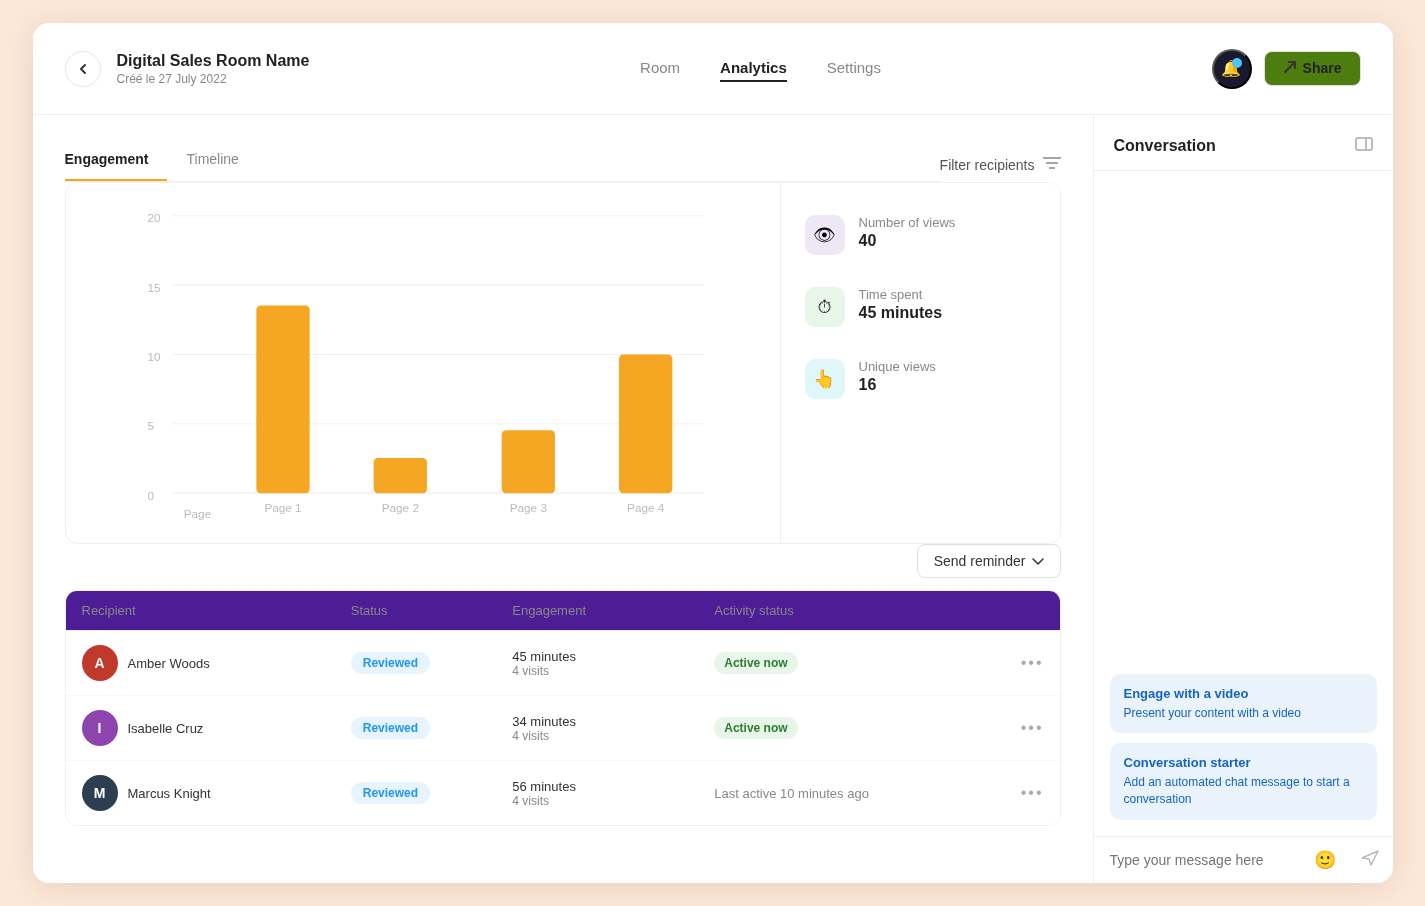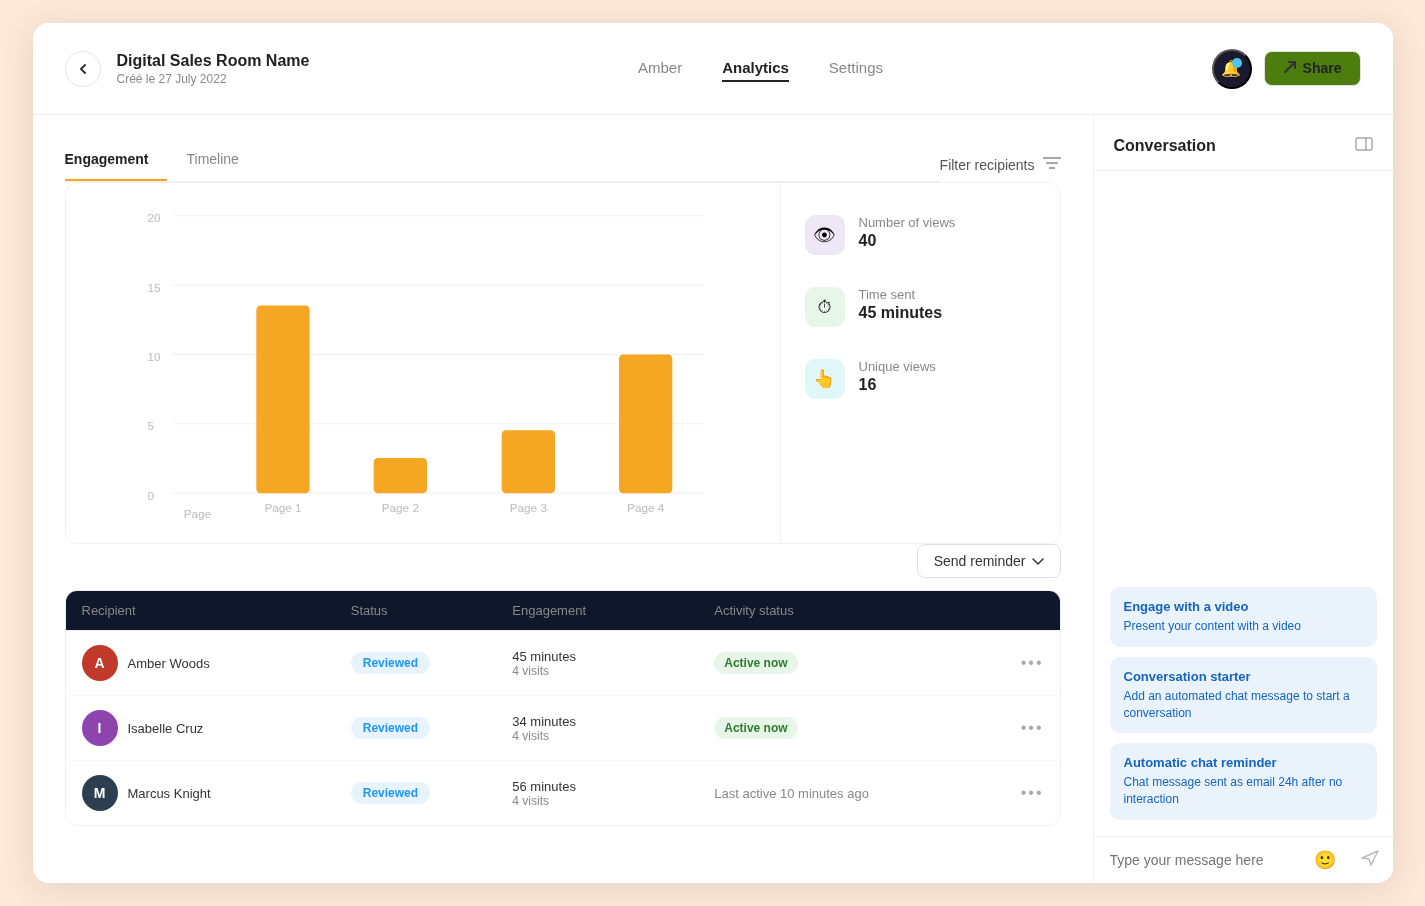--- a/index.html
+++ b/index.html
@@ -172,21 +172,21 @@
     .send-reminder-btn {
       background: #fff; border: 1px solid #e0e0e0; border-radius: 8px;
       padding: 8px 16px; font-size: 14px; color: #333; cursor: pointer;
       display: flex; align-items: center; gap: 6px;
     }
     
     .table-container {
       border: 1px solid #f0f0f0; border-radius: 12px; overflow: hidden;
     }
     .table-header-row {
-      display: flex; background: #0f172a;
+      display: flex; background: #4c1d95;
       border-bottom: 1px solid #f0f0f0;
       padding: 12px 16px;
     }
     .th { font-size: 13px; color: #888; font-weight: 500; }
     .th-recipient { flex: 2; }
     .th-status { flex: 1.2; }
     .th-engagement { flex: 1.5; }
     .th-activity { flex: 2; }
     .th-action { flex: 0 0 60px; }
     .table-row {
@@ -276,21 +276,21 @@
     <button class="back-btn">
       <svg width="16" height="16" viewBox="0 0 16 16" fill="none">
         <path d="M10 12L6 8L10 4" stroke="#333" stroke-width="2" stroke-linecap="round" stroke-linejoin="round"></path>
       </svg>
     </button>
     <div class="header-title-block">
       <div class="header-title">Digital Sales Room Name</div>
       <div class="header-subtitle">Créé le 27 July 2022</div>
     </div>
     <nav class="header-nav">
-      <a class="nav-item">Amber</a>
+      <a class="nav-item">Room</a>
       <a class="nav-item active">Analytics</a>
       <a class="nav-item">Settings</a>
     </nav>
     <div class="header-actions">
       <button class="notif-btn">
         <span style="color:#fff;font-size:16px;">🔔</span>
         <span class="notif-dot"></span>
       </button>
       <button class="share-btn">
         <span>
@@ -361,21 +361,21 @@
             <div class="stat-icon purple">👁</div>
             <div>
               <div class="stat-label">Number of views</div>
               <div class="stat-value">40</div>
             </div>
           </div>
 
           <div class="stat-item">
             <div class="stat-icon green">⏱</div>
             <div>
-              <div class="stat-label">Time sent</div>
+              <div class="stat-label">Time spent</div>
               <div class="stat-value">45 minutes</div>
             </div>
           </div>
 
           <div class="stat-item">
             <div class="stat-icon teal">👆</div>
             <div>
               <div class="stat-label">Unique views</div>
               <div class="stat-value">16</div>
             </div>
@@ -480,24 +480,20 @@
         <div style="flex:1;"></div>
 
         <div class="suggestion-card">
           <div class="suggestion-title">Engage with a video</div>
           <div class="suggestion-desc">Present your content with a video</div>
         </div>
         <div class="suggestion-card">
           <div class="suggestion-title">Conversation starter</div>
           <div class="suggestion-desc">Add an automated chat message to start a conversation</div>
         </div>
-        <div class="suggestion-card">
-          <div class="suggestion-title">Automatic chat reminder</div>
-          <div class="suggestion-desc">Chat message sent as email 24h after no interaction</div>
-        </div>
       </div>
       <div class="chat-input-row">
         <input class="chat-input" type="text" placeholder="Type your message here" style="">
         <button class="emoji-btn">🙂</button>
         <button class="send-btn">
           <svg width="18" height="16" viewBox="0 0 18 16" fill="none">
             <path d="M1 8L17 1L10 15L8 9L1 8Z" stroke="#bbb" stroke-width="1.5" stroke-linejoin="round" fill="none"></path>
           </svg>
         </button>
       </div>

